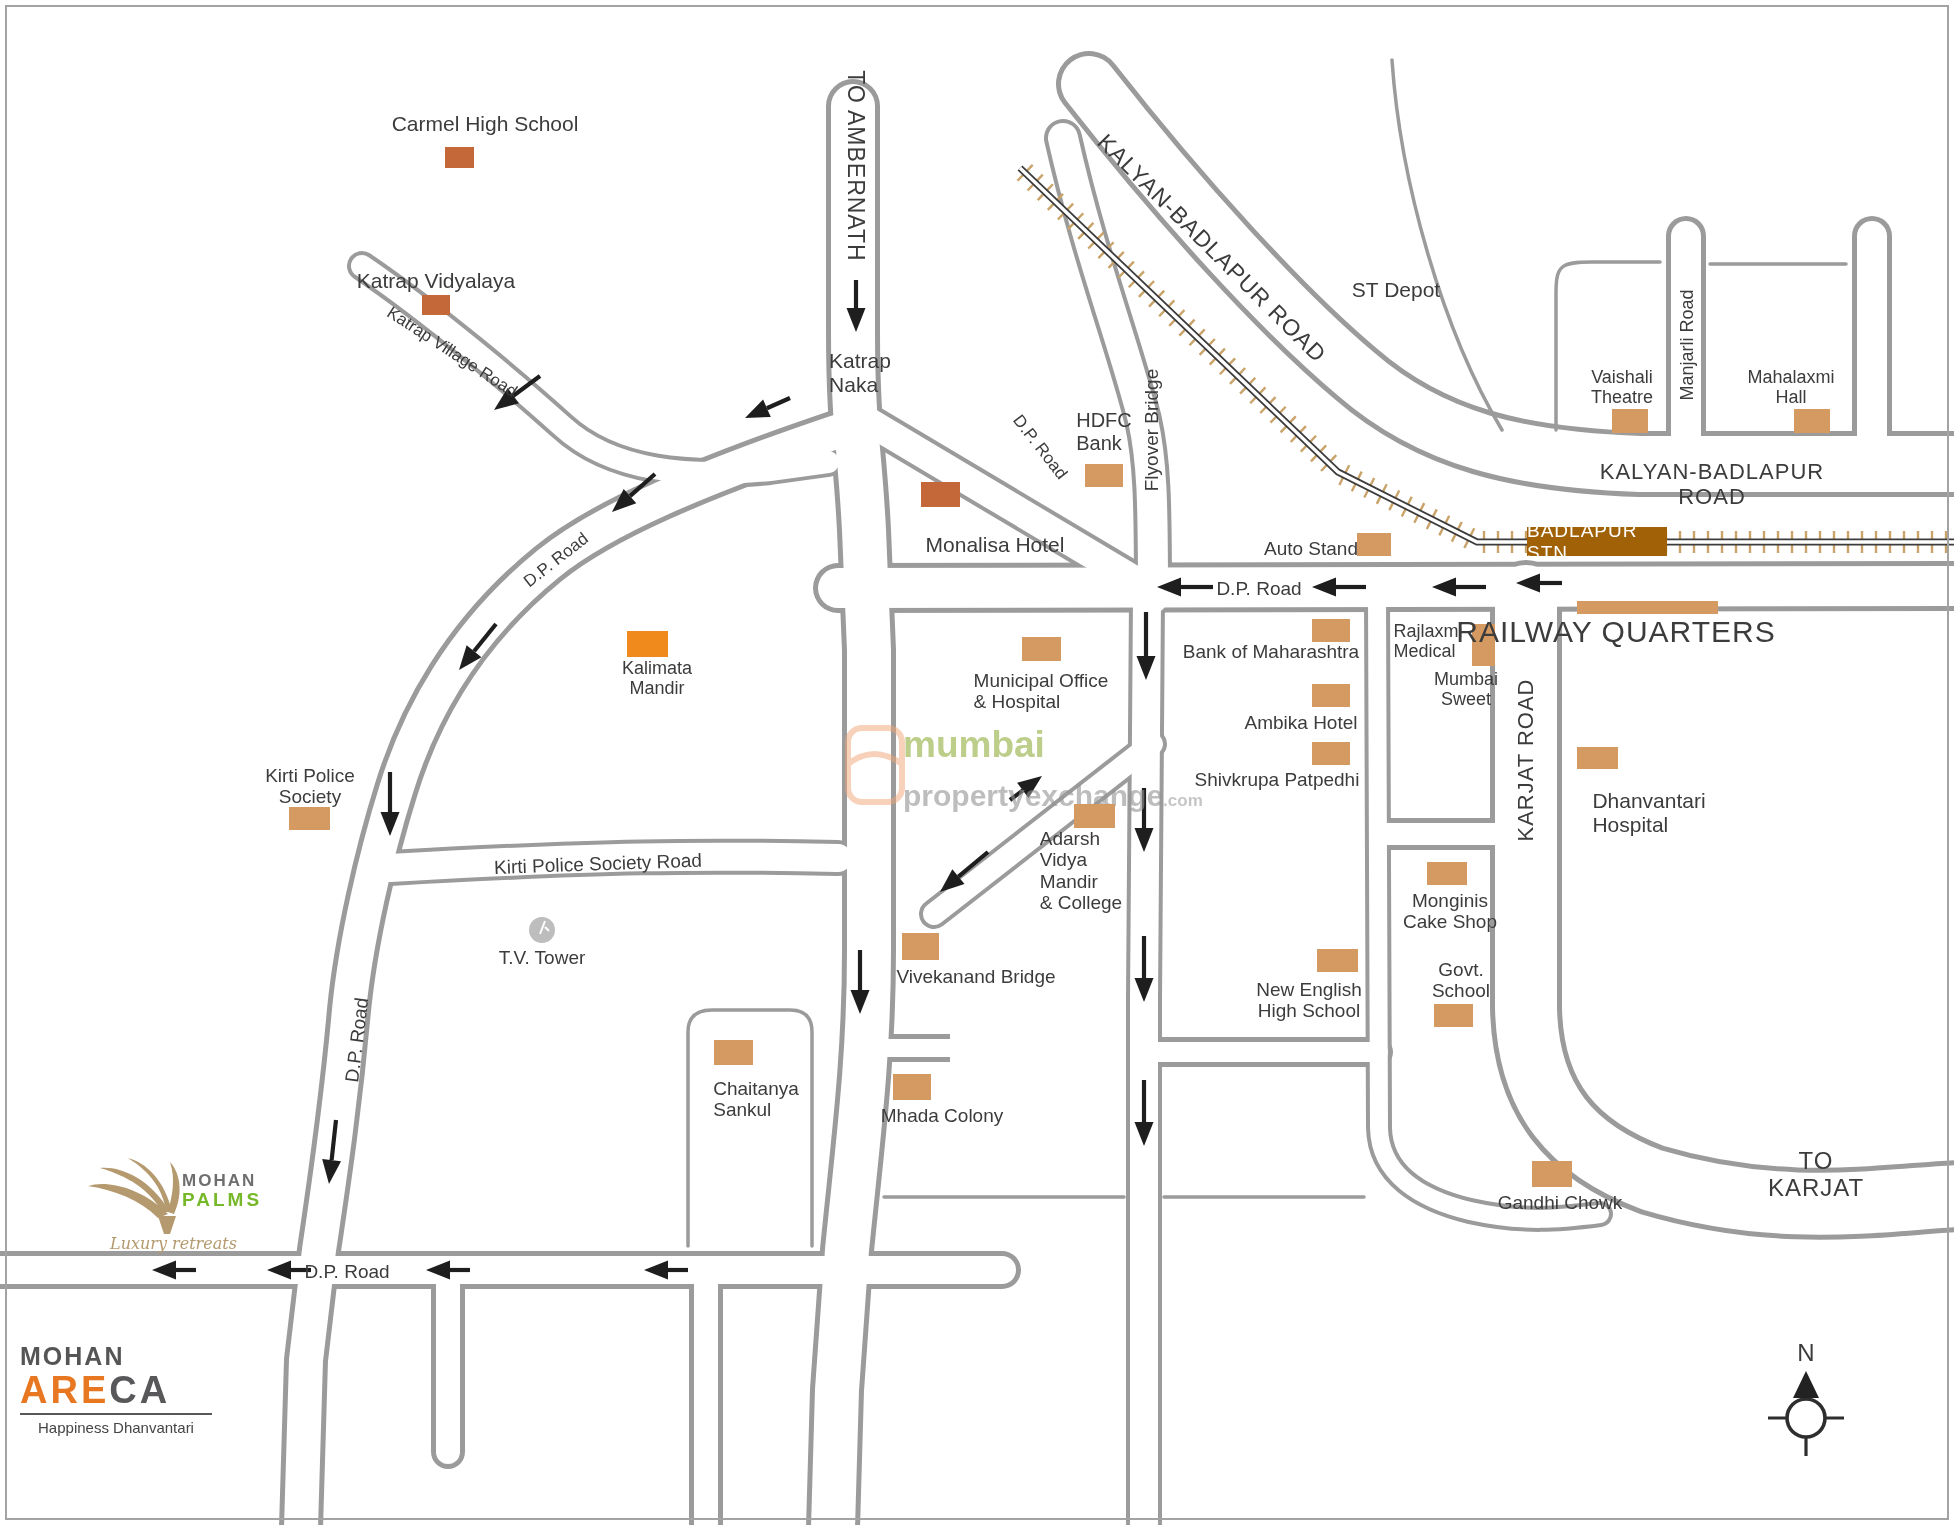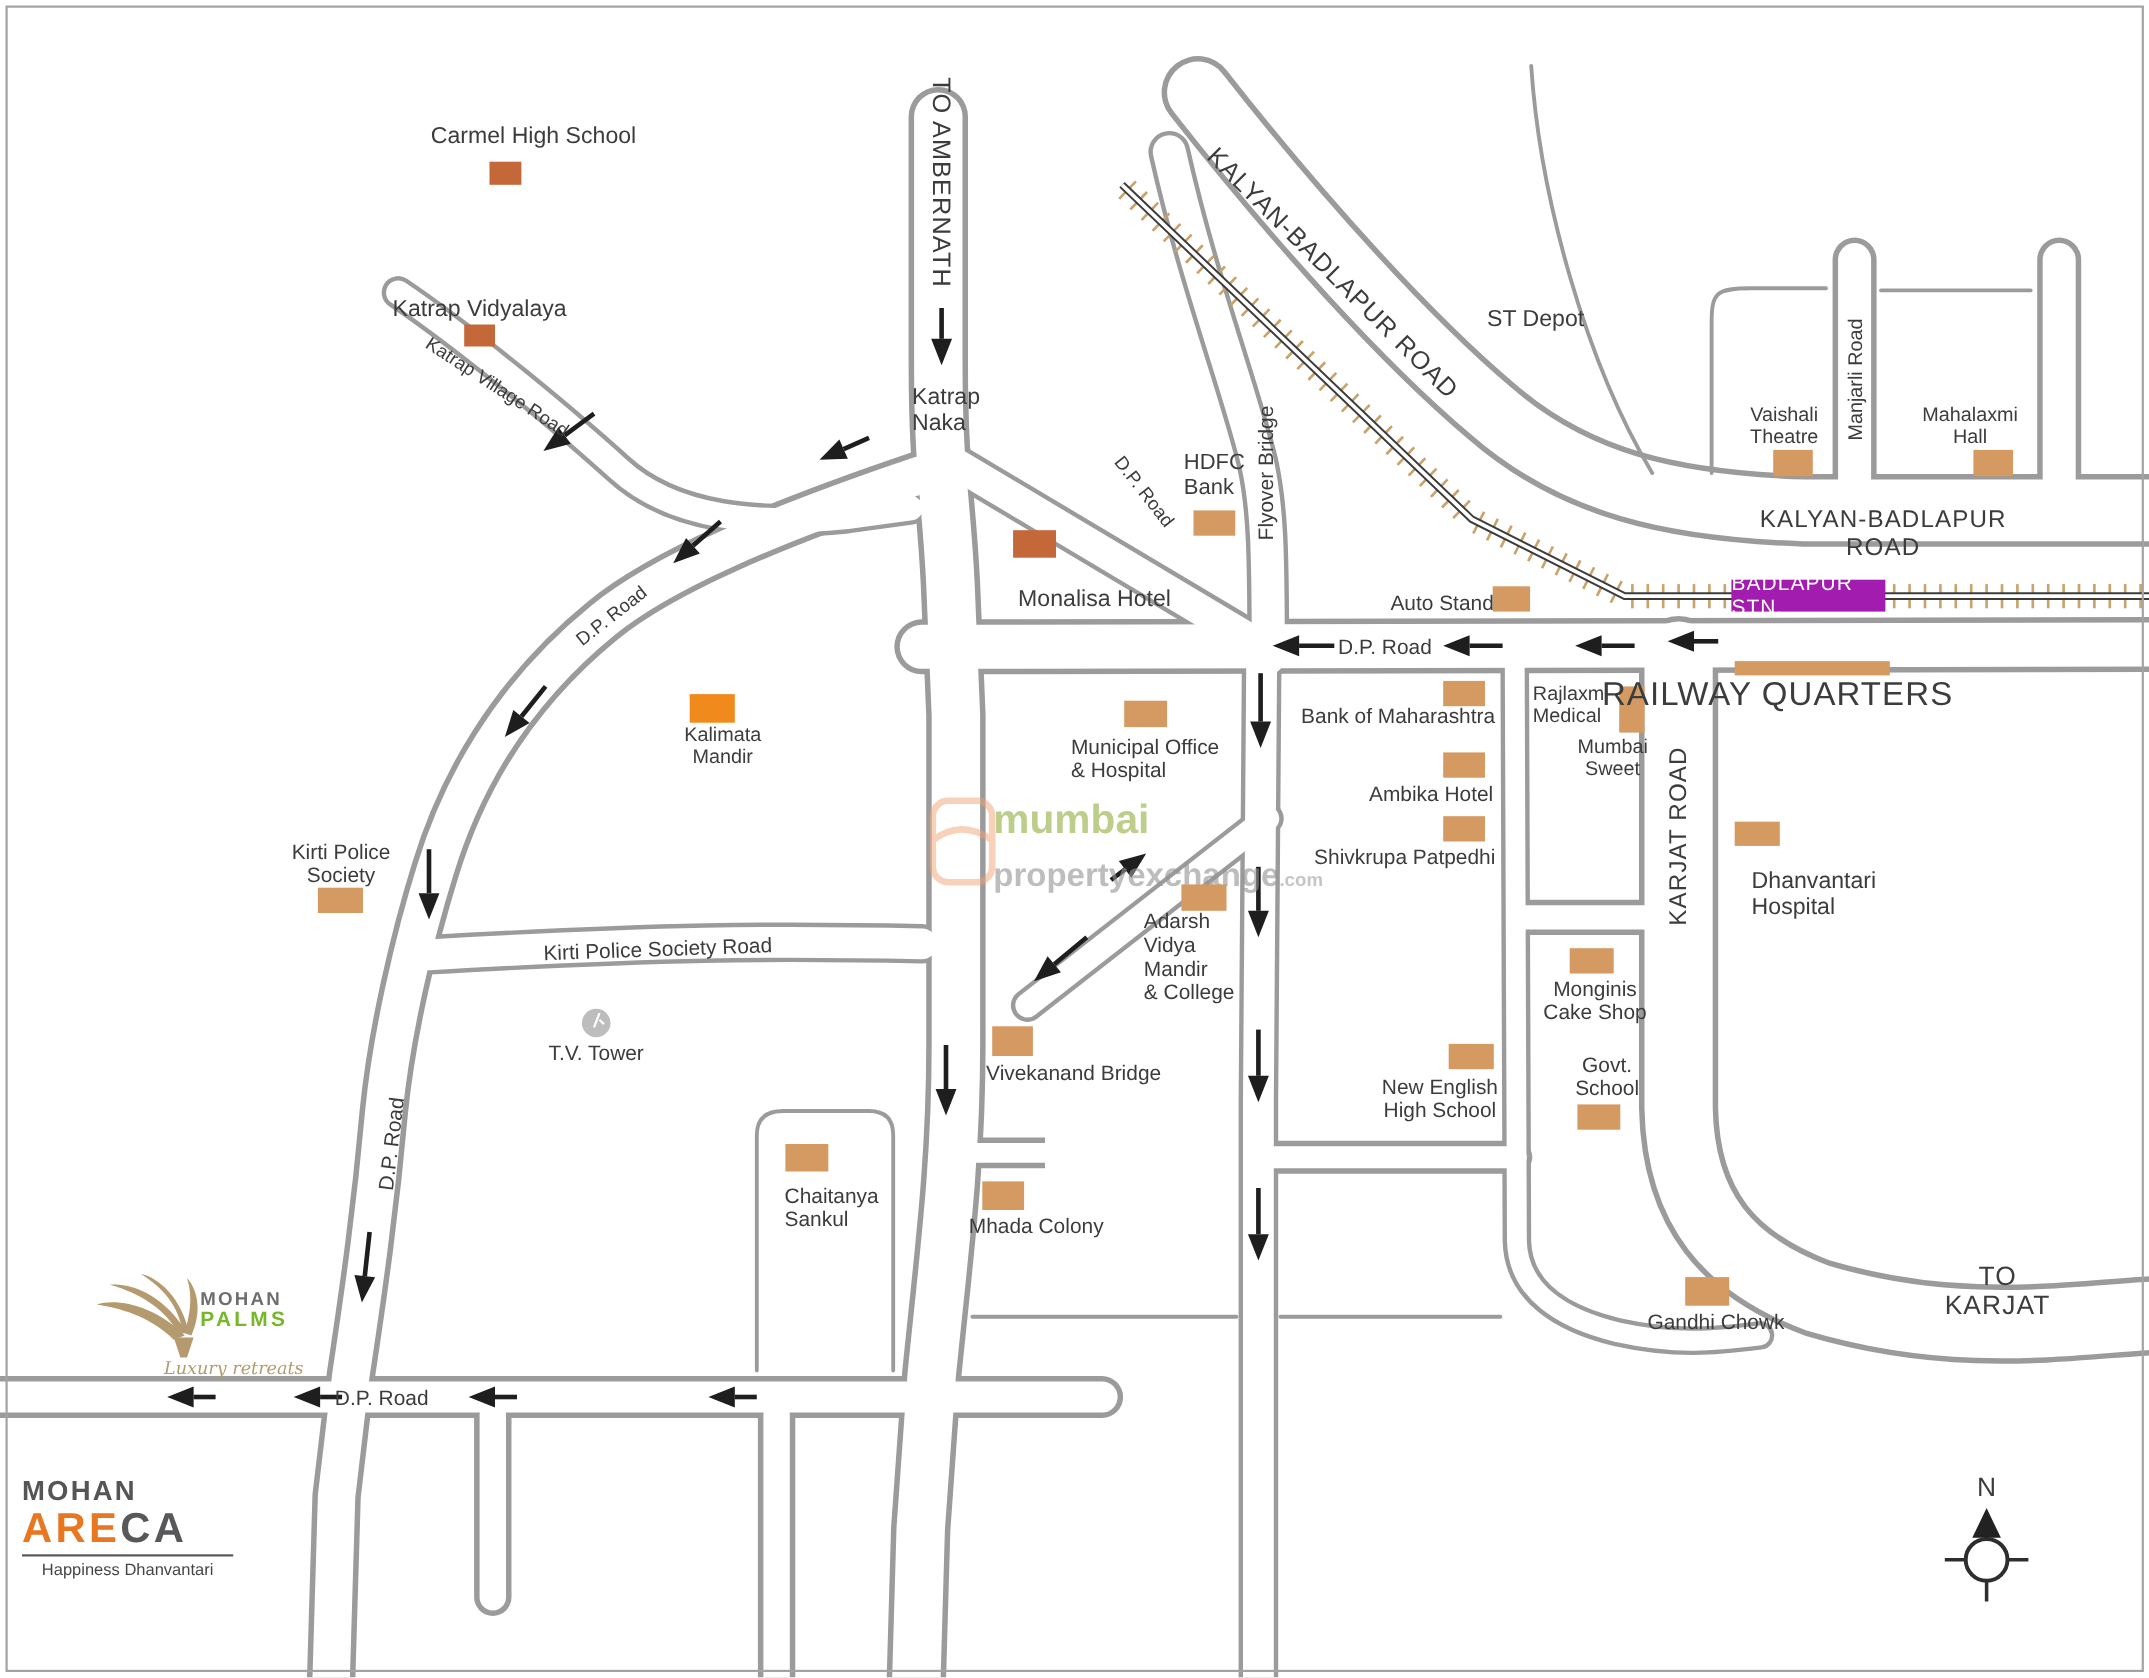--- a/index.html
+++ b/index.html
@@ -5,32 +5,32 @@
   html,body{margin:0;padding:0;background:#fff;}
   #stage{position:relative;width:1954px;height:1525px;background:#ffffff;overflow:hidden;
          font-family:"Liberation Sans",sans-serif;}
   #frame{position:absolute;left:5px;top:5px;right:5px;bottom:5px;border:2px solid #a3a3a3;pointer-events:none;}
   #base{position:absolute;left:0;top:0;}
   .lbl{position:absolute;transform:translate(-50%,-50%);color:#3c3c3c;white-space:pre-line;
        line-height:1.13;text-align:center;font-weight:400;}
   .lbl.left{text-align:left;}
   .mk{position:absolute;}
   #title{position:absolute;left:28px;top:18px;font-size:50px;letter-spacing:0px;color:#8e8e8e;}
-  #badge{position:absolute;left:1527px;top:527px;width:140px;height:29px;background:#a21caf;color:#fff;
-         font-size:19px;display:flex;align-items:center;justify-content:center;letter-spacing:1px;margin-left:47px;}
+  #badge{position:absolute;left:1527px;top:527px;width:140px;height:29px;background:#a16207;color:#fff;
+         font-size:19px;display:flex;align-items:center;justify-content:center;letter-spacing:1px;}
   #wm{position:absolute;left:903px;top:726px;opacity:.85;}
   #wm .l1{font-size:37px;font-weight:700;color:rgba(158,183,84,.8);line-height:1;}
   #wm .l2{font-size:30px;font-weight:700;color:rgba(148,148,148,.72);line-height:1;margin-top:18px;}
   #wm .dot{font-size:17px;color:rgba(160,160,160,.7);}
   #palms{position:absolute;left:86px;top:1172px;width:190px;}
   #palms .row{display:flex;align-items:flex-start;}
   #palms .txt{margin-left:4px;}
   #palms .p1{font-size:17px;font-weight:700;color:#6e6e6e;letter-spacing:2px;line-height:1.05;}
   #palms .p2{font-size:19px;font-weight:700;color:#76b82a;letter-spacing:3px;line-height:1.05;}
-  #palms .p3{font-size:16px;font-style:italic;color:#b49a6e;font-family:"DejaVu Serif",serif;margin-top:2px;margin-left:24px;text-align:right;}
+  #palms .p3{font-size:16px;font-style:italic;color:#b49a6e;font-family:"DejaVu Serif",serif;margin-top:2px;margin-left:24px;}
   #areca{position:absolute;left:20px;top:1342px;width:200px;}
   #areca .a1{font-size:25px;font-weight:800;color:#555;letter-spacing:2px;}
   #areca .a2{font-size:38px;font-weight:800;letter-spacing:3px;line-height:1.02;}
   #areca .rule{border-top:2px solid #58585a;margin-top:3px;width:192px;}
   #areca .a3{font-size:15px;color:#454545;margin-top:4px;text-align:center;width:192px;}
 </style>
 </head>
 <body>
 
 <div id="stage">

